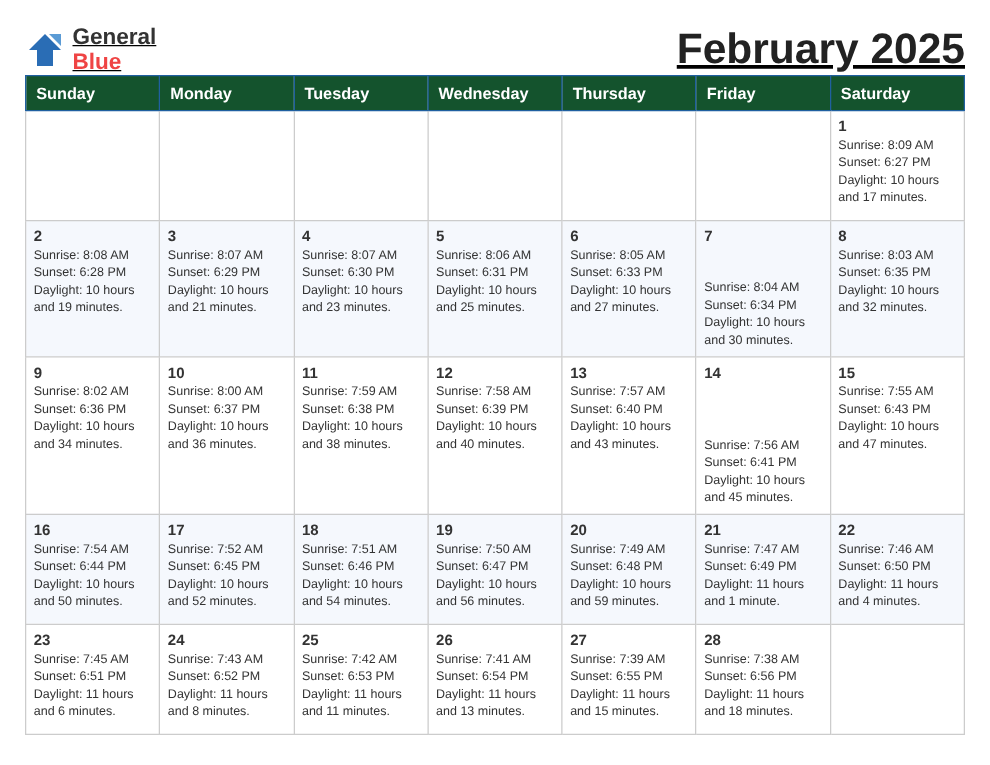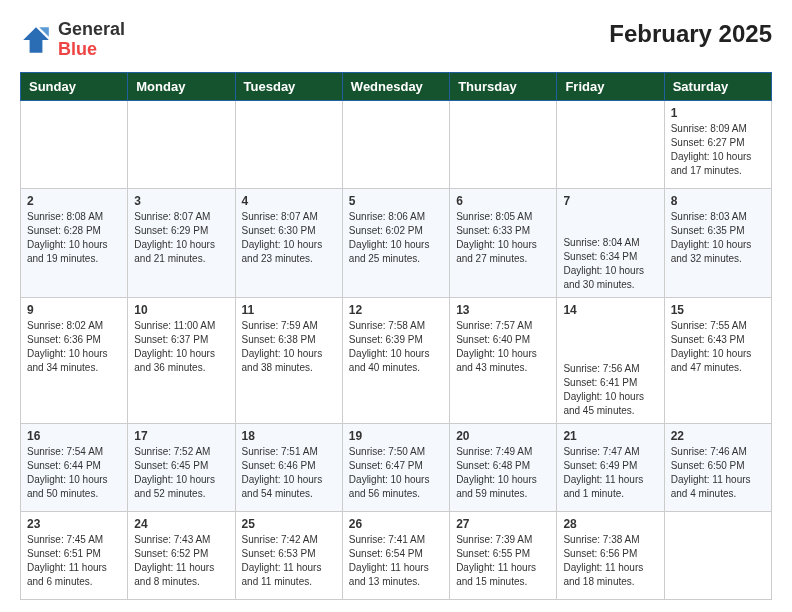--- a/index.html
+++ b/index.html
@@ -7,21 +7,22 @@
       font-family: Arial, sans-serif;
       background: #fff;
       width: 792px;
       min-height: 612px;
       padding: 20px;
     }
     .header {
       display: flex;
       justify-content: space-between;
       align-items: flex-start;
-      margin-bottom: 12px;
+      margin-bottom: 0;
+      text-decoration: underline;
     }
     .logo {
       display: flex;
       align-items: center;
       gap: 6px;
     }
     .logo-text {
       font-size: 18px;
       font-weight: bold;
       line-height: 1.1;
@@ -29,21 +30,21 @@
     .logo-general { color: #333; }
     .logo-blue { color: #ef4444; }
     .logo-icon {
       width: 32px;
       height: 32px;
     }
     .title-block {
       text-align: right;
     }
     .month-year {
-      font-size: 24px;
+      font-size: 34px;
       font-weight: bold;
       color: #222;
     }
     .location {
       font-size: 15px;
       color: #444;
     }
     .calendar {
       width: 100%;
       border-collapse: collapse;
@@ -151,21 +152,21 @@
         <td>
           <span class="day-number">4</span>
           <div class="day-info" style="white-space: pre-line;">Sunrise: 8:07 AM
 Sunset: 6:30 PM
 Daylight: 10 hours
 and 23 minutes.</div>
         </td>
         <td>
           <span class="day-number">5</span>
           <div class="day-info" style="white-space: pre-line;">Sunrise: 8:06 AM
-Sunset: 6:02 PM
+Sunset: 6:31 PM
 Daylight: 10 hours
 and 25 minutes.</div>
         </td>
         <td>
           <span class="day-number">6</span>
           <div class="day-info" style="white-space: pre-line;">Sunrise: 8:05 AM
 Sunset: 6:33 PM
 Daylight: 10 hours
 and 27 minutes.</div>
         </td>
@@ -187,21 +188,21 @@
       <tr>
         <td>
           <span class="day-number">9</span>
           <div class="day-info" style="white-space: pre-line;">Sunrise: 8:02 AM
 Sunset: 6:36 PM
 Daylight: 10 hours
 and 34 minutes.</div>
         </td>
         <td>
           <span class="day-number">10</span>
-          <div class="day-info" style="white-space: pre-line;">Sunrise: 11:00 AM
+          <div class="day-info" style="white-space: pre-line;">Sunrise: 8:00 AM
 Sunset: 6:37 PM
 Daylight: 10 hours
 and 36 minutes.</div>
         </td>
         <td>
           <span class="day-number">11</span>
           <div class="day-info" style="white-space: pre-line;">Sunrise: 7:59 AM
 Sunset: 6:38 PM
 Daylight: 10 hours
 and 38 minutes.</div>

